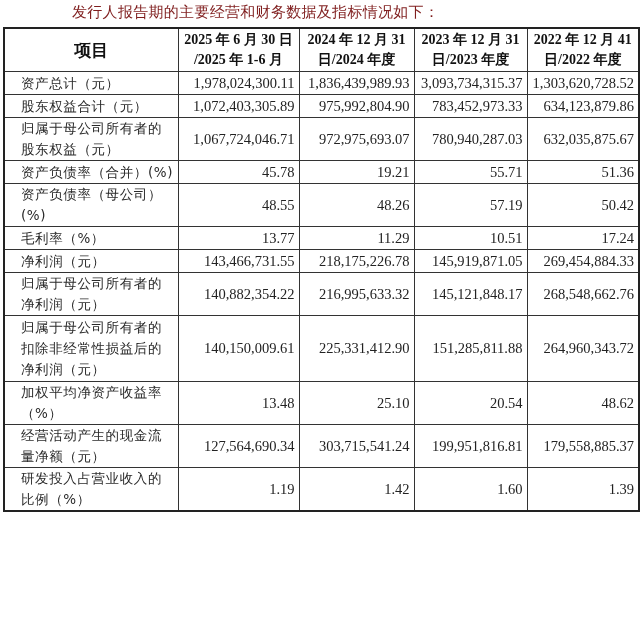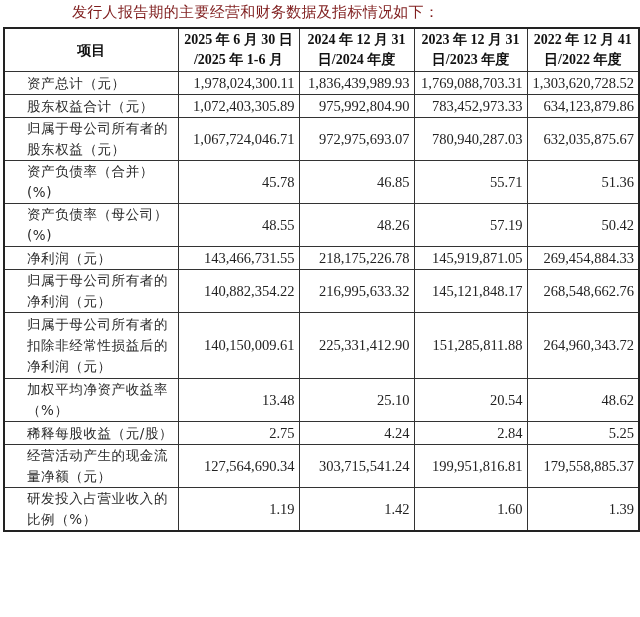--- a/index.html
+++ b/index.html
@@ -49,30 +49,30 @@
       font-family: Liberation Serif, serif;
       font-weight: bold;
       font-size: 14px;
       line-height: 20px;
       text-align: center;
       height: 42px;
       color: #111111;
     }
     table.fin th.item-head {
       font-family: "DejaVu Sans", "Liberation Sans", sans-serif;
-      font-size: 14px;
+      font-size: 17px;
       margin-top: 24px;
     }
     table.fin td.label {
       font-family: "DejaVu Sans", "Liberation Sans", sans-serif;
       font-size: 13.5px;
       line-height: 21px;
       text-align: left;
       color: #2a2a2a;
-      padding-left: 22px;
+      padding-left: 16px;
       letter-spacing: 0.6px;
     }
     table.fin td.val {
       font-family: "Liberation Serif", "DejaVu Serif", serif;
       font-size: 14.5px;
       text-align: right;
       color: #222222;
       padding-right: 4px;
       white-space: nowrap;
     }
@@ -114,50 +114,57 @@
         <div>2022 年 12 月 41</div>
         <div>日/2022 年度</div>
       </th>
     </tr>
   </thead>
   <tbody id="tbody">
       <tr class="h1">
         <td class="label">资产总计（元）</td>
         <td class="val">1,978,024,300.11</td>
         <td class="val">1,836,439,989.93</td>
-        <td class="val">1,769,088,703.31</td>
+        <td class="val">3,093,734,315.37</td>
         <td class="val">1,303,620,728.52</td>
       </tr>
       <tr class="h1">
         <td class="label">股东权益合计（元）</td>
         <td class="val">1,072,403,305.89</td>
         <td class="val">975,992,804.90</td>
         <td class="val">783,452,973.33</td>
         <td class="val">634,123,879.86</td>
       </tr>
       <tr class="h2">
         <td class="label">归属于母公司所有者的股东权益（元）</td>
         <td class="val">1,067,724,046.71</td>
         <td class="val">972,975,693.07</td>
         <td class="val">780,940,287.03</td>
         <td class="val">632,035,875.67</td>
       </tr>
       <tr class="h1">
         <td class="label">资产负债率（合并）(%)</td>
         <td class="val">45.78</td>
-        <td class="val">46.85</td>
+        <td class="val">19.21</td>
         <td class="val">55.71</td>
         <td class="val">51.36</td>
       </tr>
       <tr class="h1">
         <td class="label">资产负债率（母公司）(%)</td>
         <td class="val">48.55</td>
         <td class="val">48.26</td>
         <td class="val">57.19</td>
         <td class="val">50.42</td>
+      </tr>
+      <tr class="h1">
+        <td class="label">毛利率（%）</td>
+        <td class="val">13.77</td>
+        <td class="val">11.29</td>
+        <td class="val">10.51</td>
+        <td class="val">17.24</td>
       </tr>
       <tr class="h1">
         <td class="label">净利润（元）</td>
         <td class="val">143,466,731.55</td>
         <td class="val">218,175,226.78</td>
         <td class="val">145,919,871.05</td>
         <td class="val">269,454,884.33</td>
       </tr>
       <tr class="h2">
         <td class="label">归属于母公司所有者的净利润（元）</td>
@@ -173,27 +180,20 @@
         <td class="val">151,285,811.88</td>
         <td class="val">264,960,343.72</td>
       </tr>
       <tr class="h2">
         <td class="label">加权平均净资产收益率（%）</td>
         <td class="val">13.48</td>
         <td class="val">25.10</td>
         <td class="val">20.54</td>
         <td class="val">48.62</td>
       </tr>
-      <tr class="h1">
-        <td class="label">稀释每股收益（元/股）</td>
-        <td class="val">2.75</td>
-        <td class="val">4.24</td>
-        <td class="val">2.84</td>
-        <td class="val">5.25</td>
-      </tr>
       <tr class="h2">
         <td class="label">经营活动产生的现金流量净额（元）</td>
         <td class="val">127,564,690.34</td>
         <td class="val">303,715,541.24</td>
         <td class="val">199,951,816.81</td>
         <td class="val">179,558,885.37</td>
       </tr>
       <tr class="h2">
         <td class="label">研发投入占营业收入的比例（%）</td>
         <td class="val">1.19</td>

